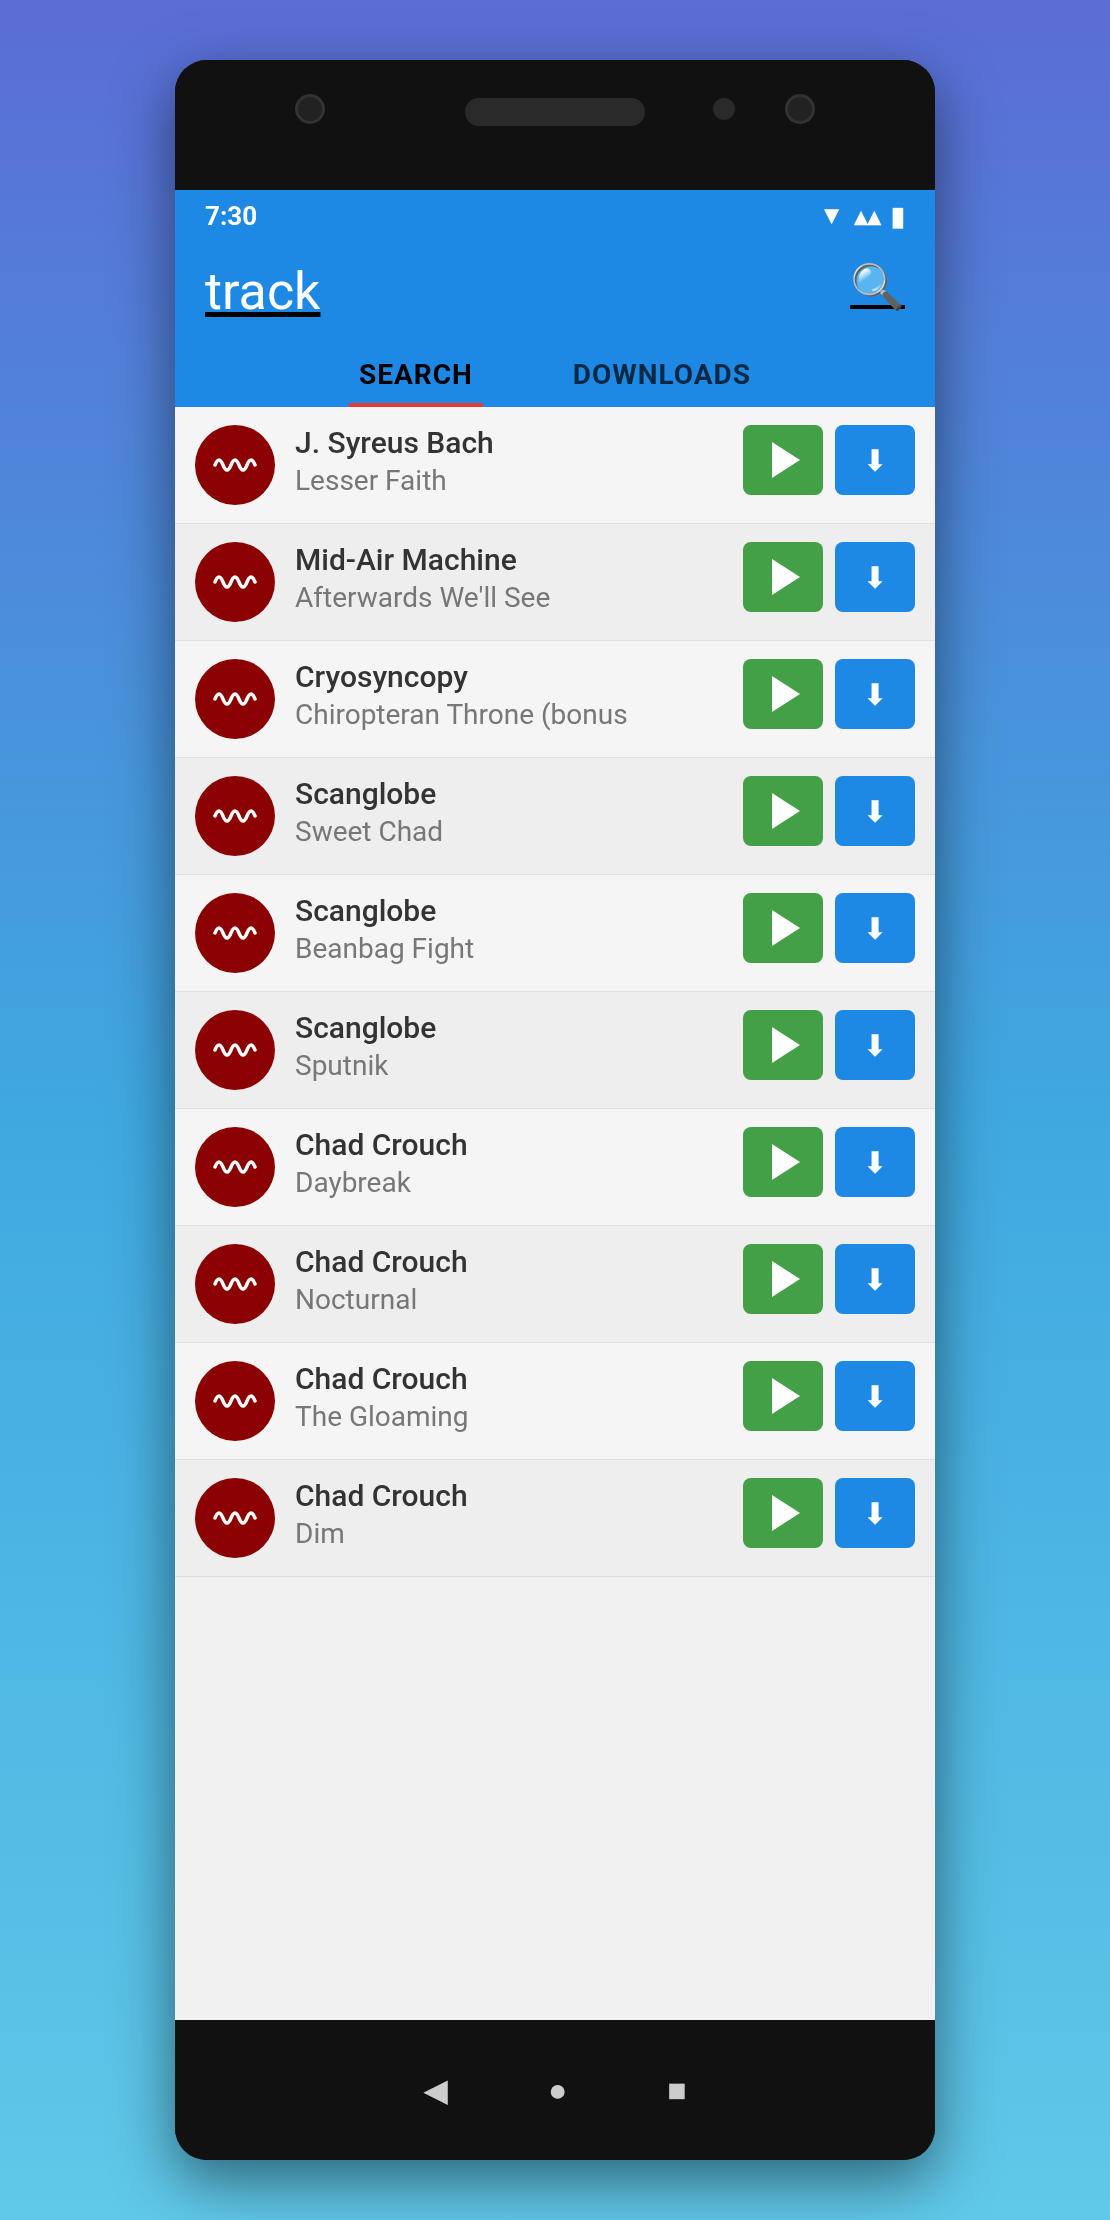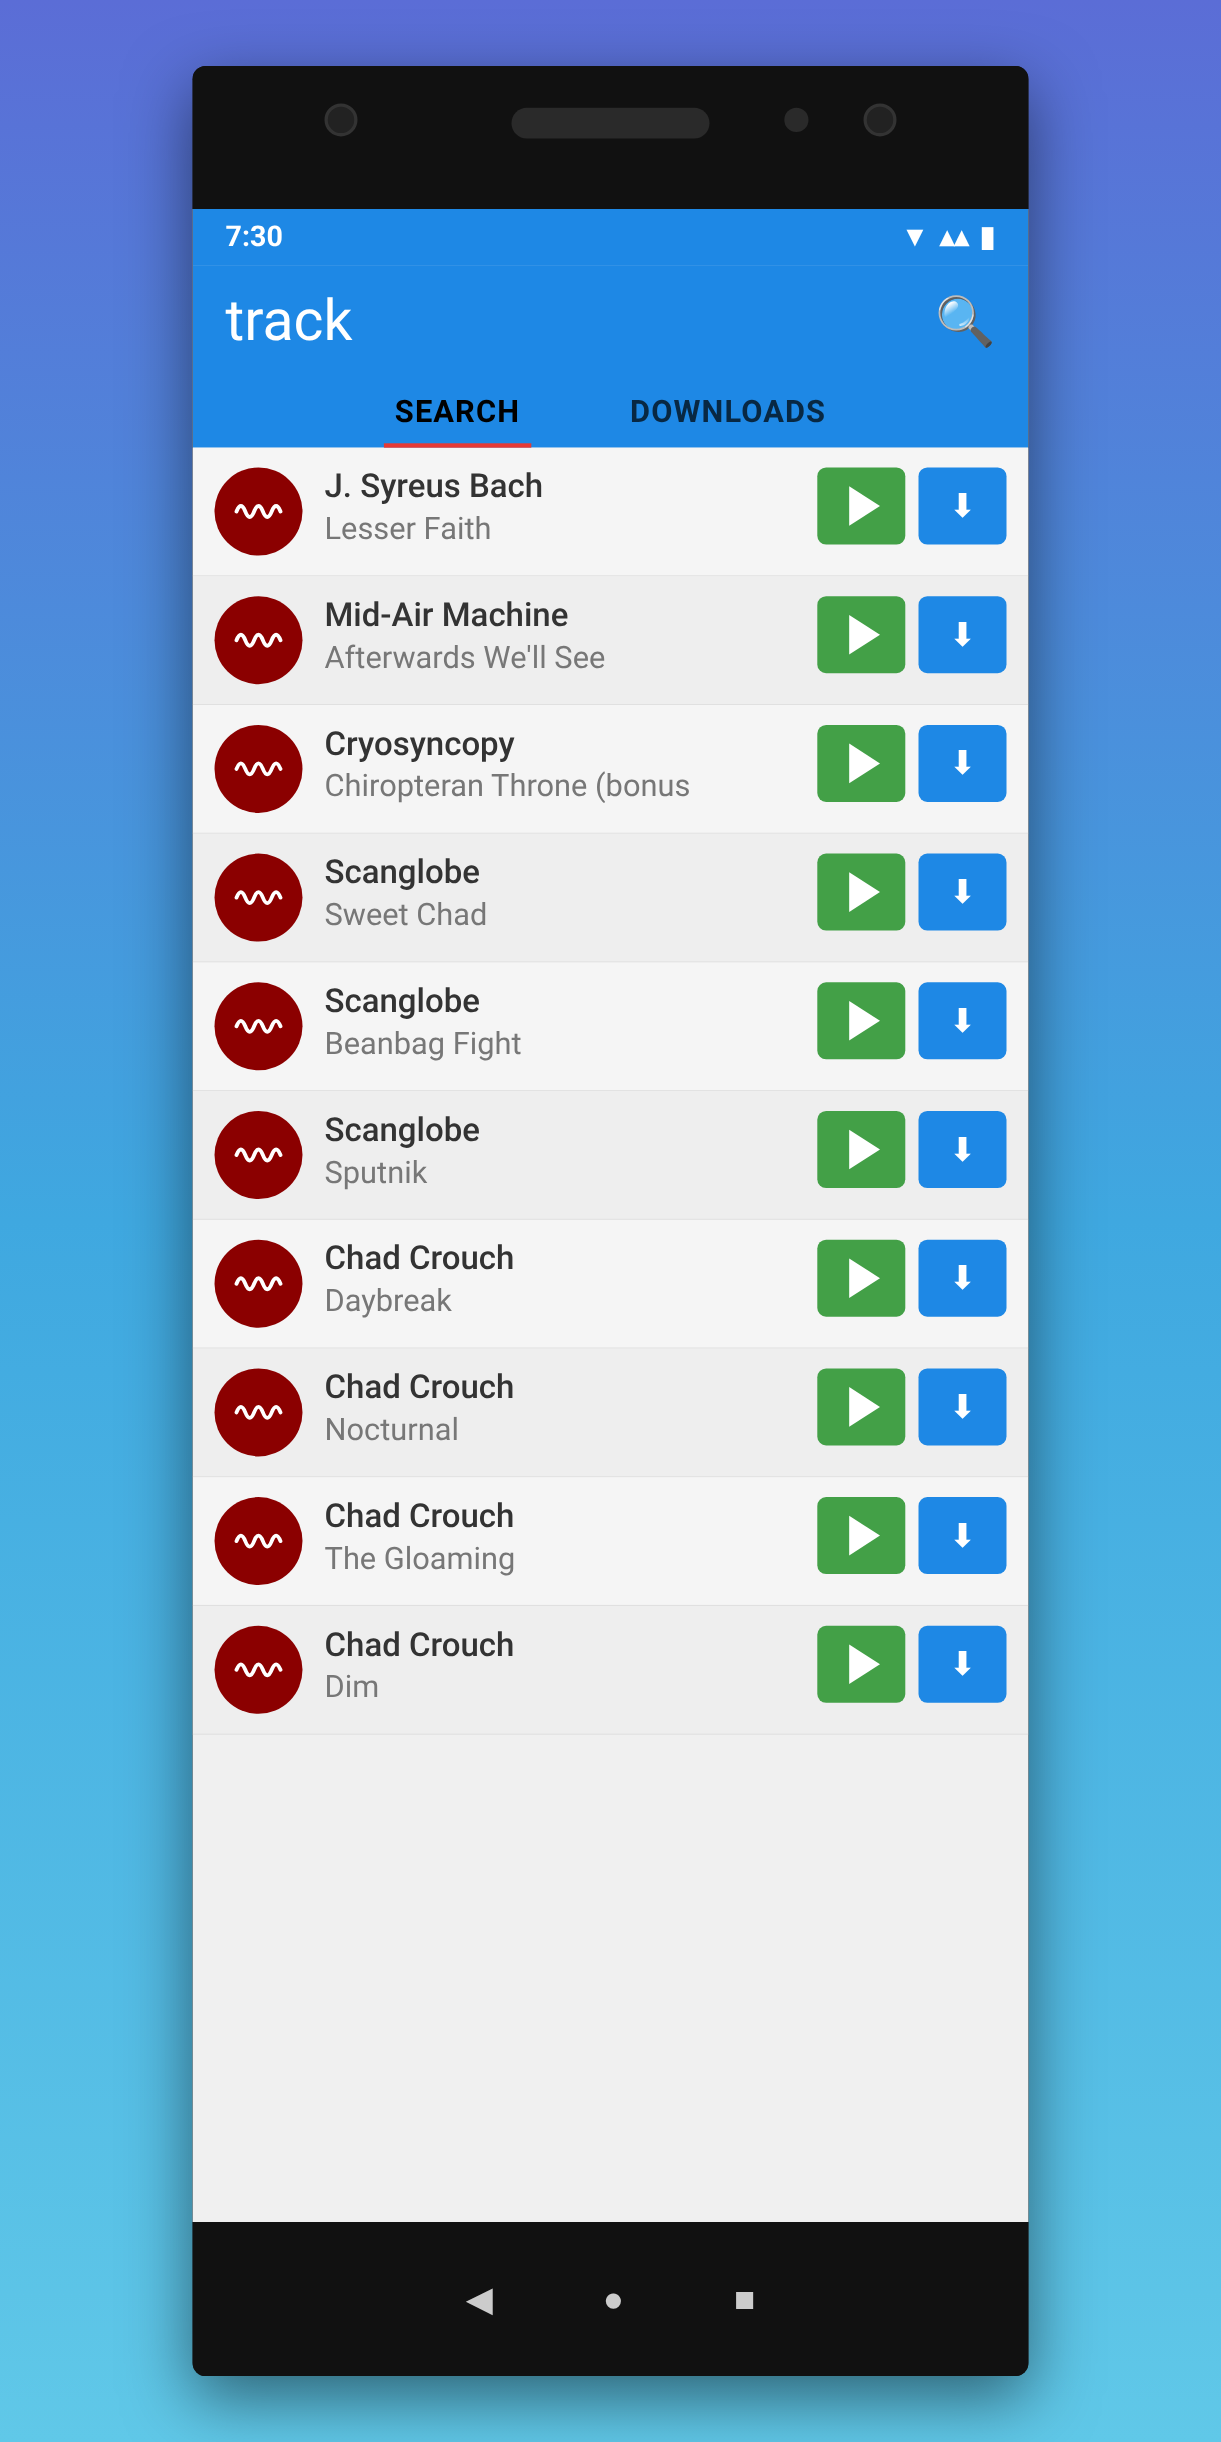--- a/index.html
+++ b/index.html
@@ -9,21 +9,21 @@
       background: linear-gradient(180deg, #5b6dd6 0%, #3fa8e0 50%, #60c8e8 100%);
       display: flex;
       justify-content: center;
       align-items: center;
       font-family: 'Roboto', Arial, sans-serif;
     }
     .phone {
       width: 760px;
       height: 2100px;
       background: #1a1a1a;
-      border-radius: 12px;
+      border-radius: 32px;
       position: relative;
       box-shadow: 0 20px 60px rgba(0,0,0,0.5);
       overflow: hidden;
       display: flex;
       flex-direction: column;
       align-items: center;
     }
     
     .phone-top-bar {
       width: 100%;
@@ -115,22 +115,22 @@
     .app-header {
       background: #1e88e5;
       padding: 20px 30px 0;
       display: flex;
       flex-direction: column;
       flex-shrink: 0;
     }
     .header-row {
       display: flex;
       justify-content: space-between;
-      align-items: center;
       padding-bottom: 20px;
+      text-decoration: underline;
     }
     .app-title {
       color: white;
       font-size: 52px;
       font-weight: 400;
     }
     .search-icon {
       color: white;
       font-size: 44px;
     }

